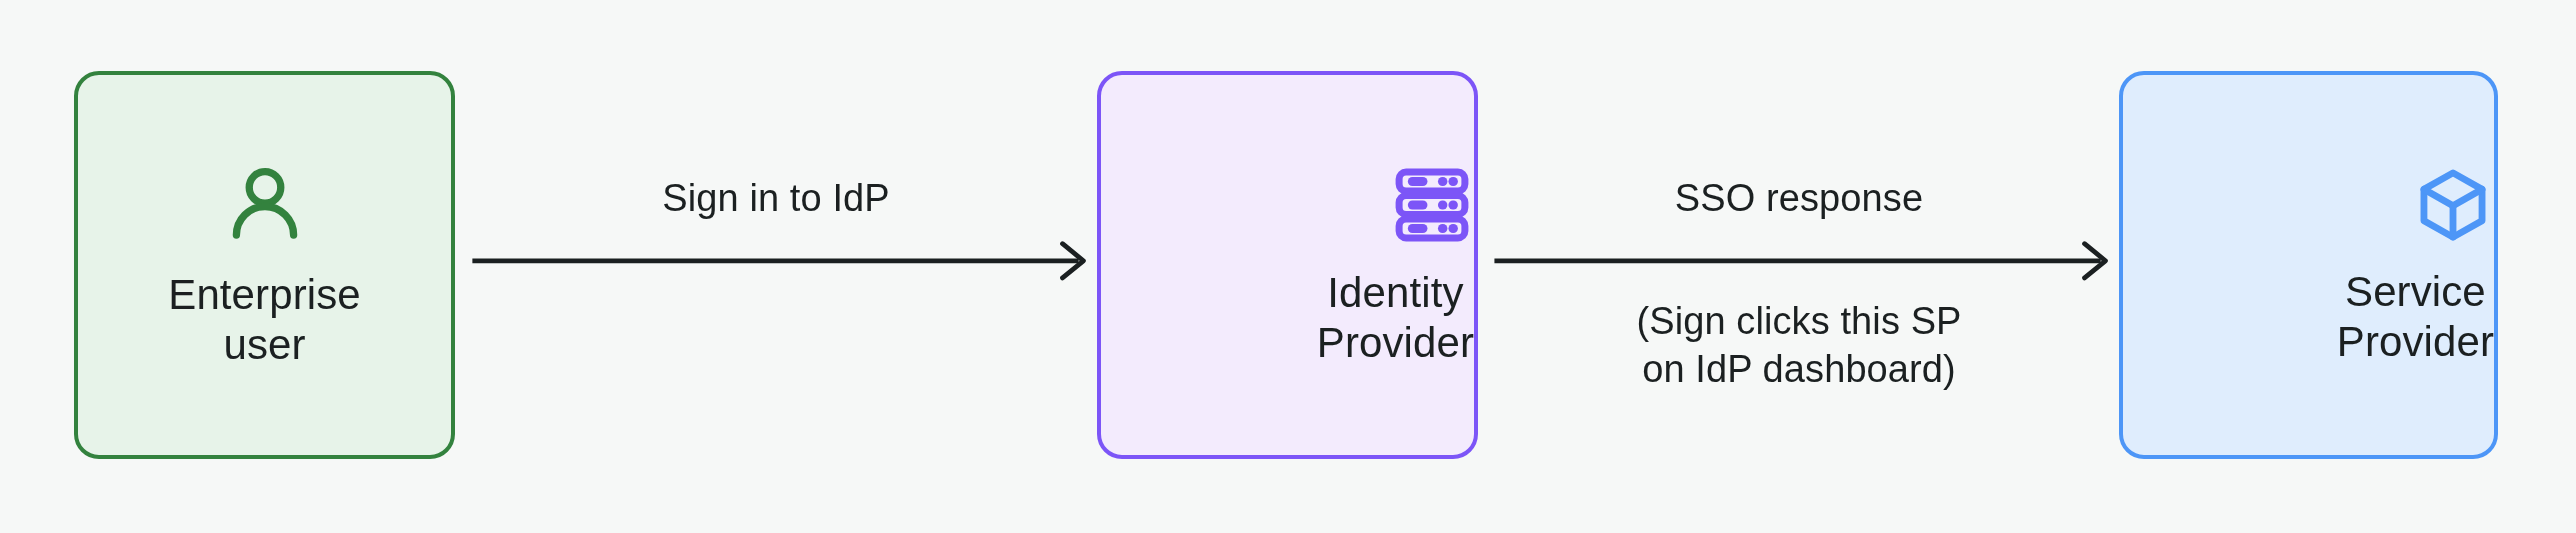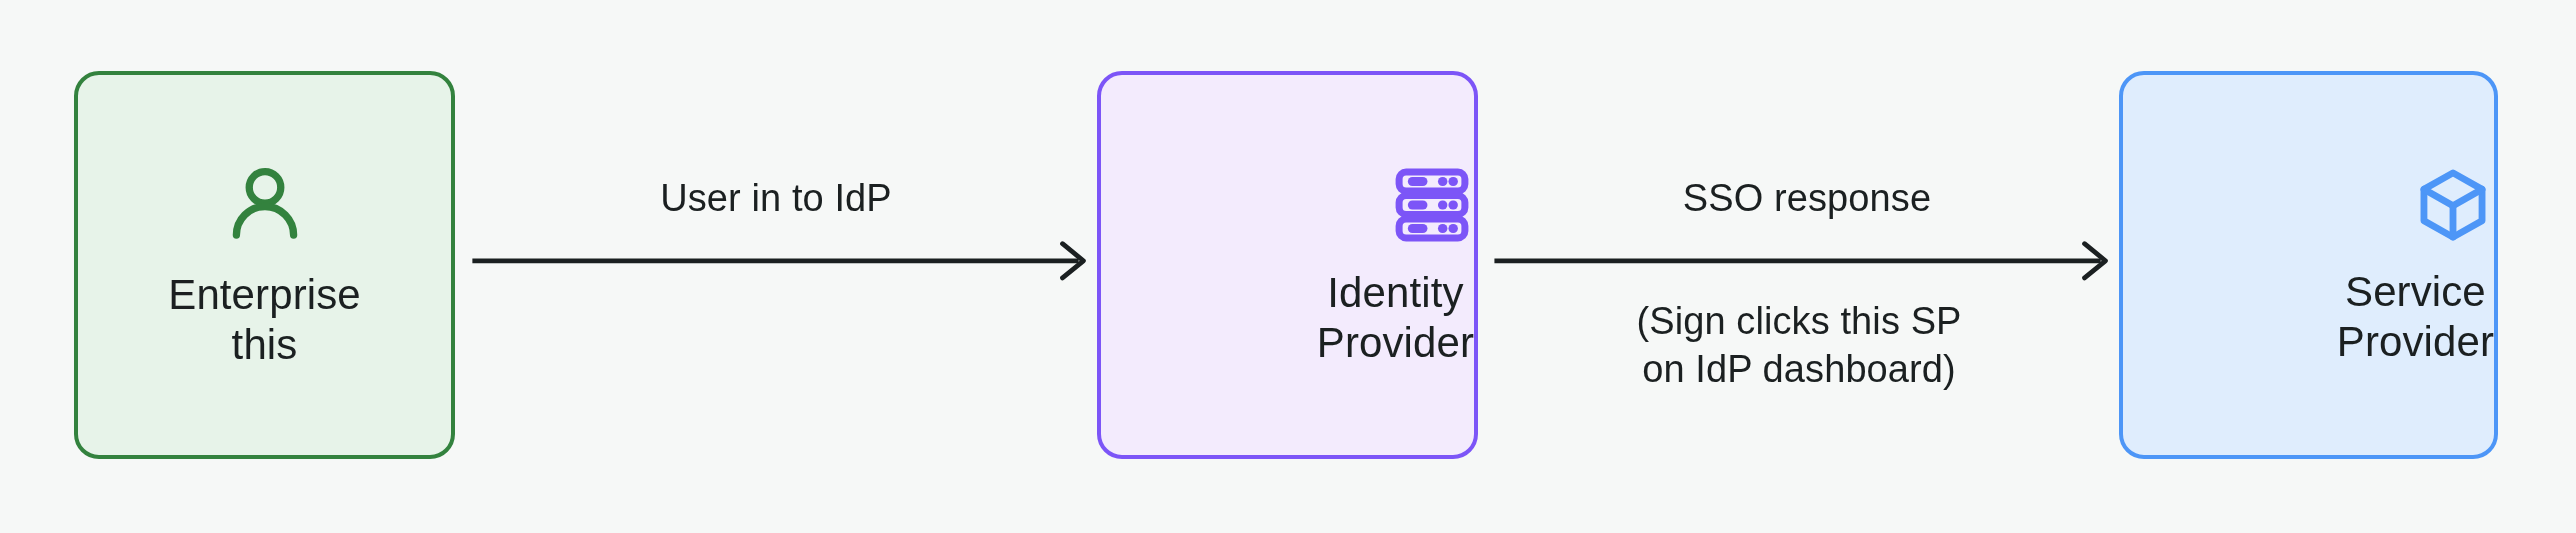--- a/index.html
+++ b/index.html
@@ -87,45 +87,45 @@
     width: 100%;
     text-align: center;
     color: #1b2021;
     font-size: 38px;
     line-height: 48px;
     white-space: pre-line;
     font-weight: 400;
     letter-spacing: 0.1px;
   }
   #label-1    { top: 174px; }
-  #label-2    { top: 174px; padding-left: 8px; }
+  #label-2    { top: 174px; }
   #sublabel-2 { top: 297px; }
 </style>
 </head>
 <body>
 
 <div id="canvas">
 
   <div class="node" id="node-user">
     <span class="icon-wrap">
       <svg width="88" height="88" viewBox="0 0 24 24" fill="none" stroke="#33823e" stroke-width="2" stroke-linecap="round" stroke-linejoin="round">
         <circle cx="12" cy="7.2" r="4.3"></circle>
         <path d="M4.2 20.2a7.8 7.8 0 0 1 15.6 0"></path>
       </svg>
     </span>
     <div class="node-label">Enterprise
-this</div>
+user</div>
   </div>
 
   <div class="connector" id="connector-1">
     <svg width="642" height="533" viewBox="0 0 674 560">
       <line x1="18" y1="274" x2="655" y2="274" stroke="#1b2021" stroke-width="5" stroke-linecap="butt"></line>
       <path d="M638 256 L660 274 L638 292" fill="none" stroke="#1b2021" stroke-width="5" stroke-linecap="round" stroke-linejoin="round"></path>
     </svg>
-    <div class="edge-label" id="label-1">User in to IdP</div>
+    <div class="edge-label" id="label-1">Sign in to IdP</div>
   </div>
 
   <div class="node" id="node-idp">
     <span class="icon-wrap">
       <svg width="84" height="84" viewBox="0 0 24 24" fill="none" stroke="#7c55f7" stroke-width="2" stroke-linecap="round" stroke-linejoin="round">
         <rect x="2.6" y="2.6" width="18.8" height="5.4" rx="2"></rect>
         <rect x="2.6" y="9.3" width="18.8" height="5.4" rx="2"></rect>
         <rect x="2.6" y="16" width="18.8" height="5.4" rx="2"></rect>
         <line x1="6.4" y1="5.3" x2="9.4" y2="5.3" stroke-width="2.6"></line>
         <line x1="6.4" y1="12" x2="9.4" y2="12" stroke-width="2.6"></line>

